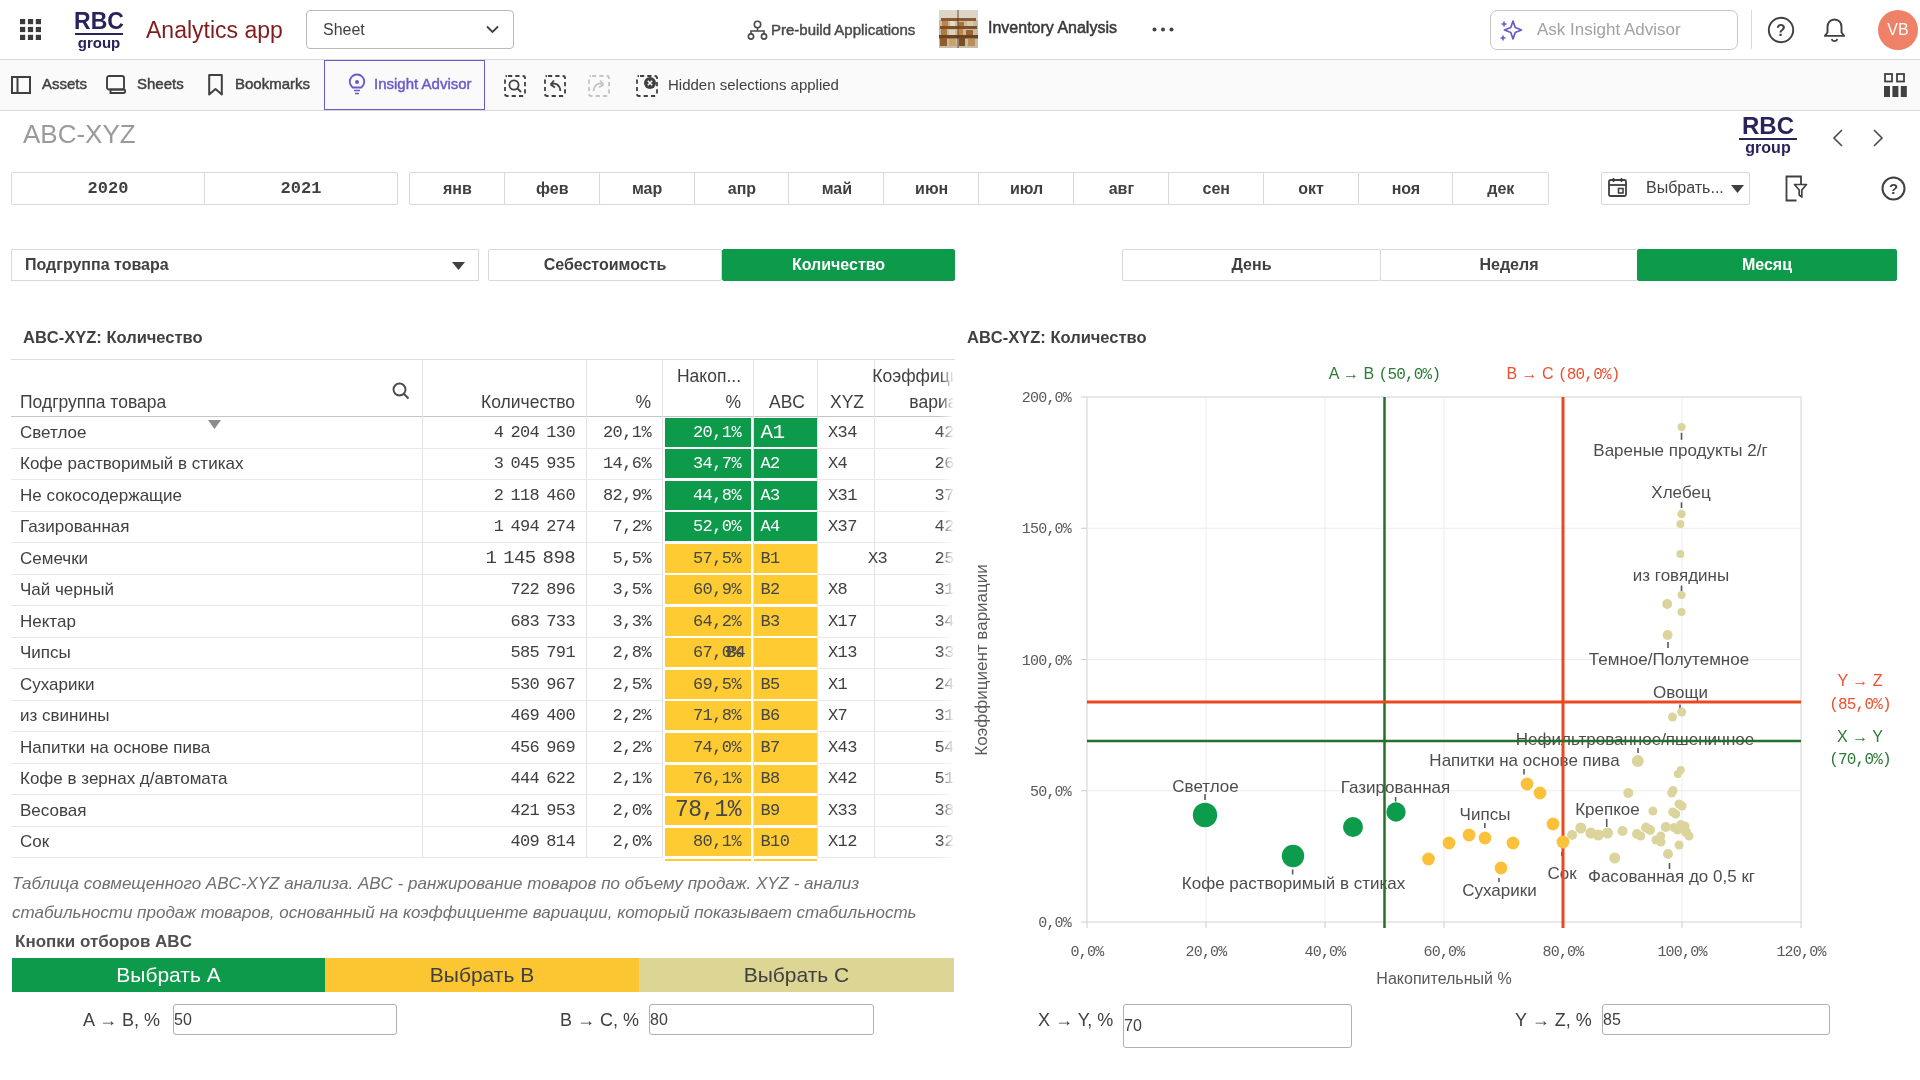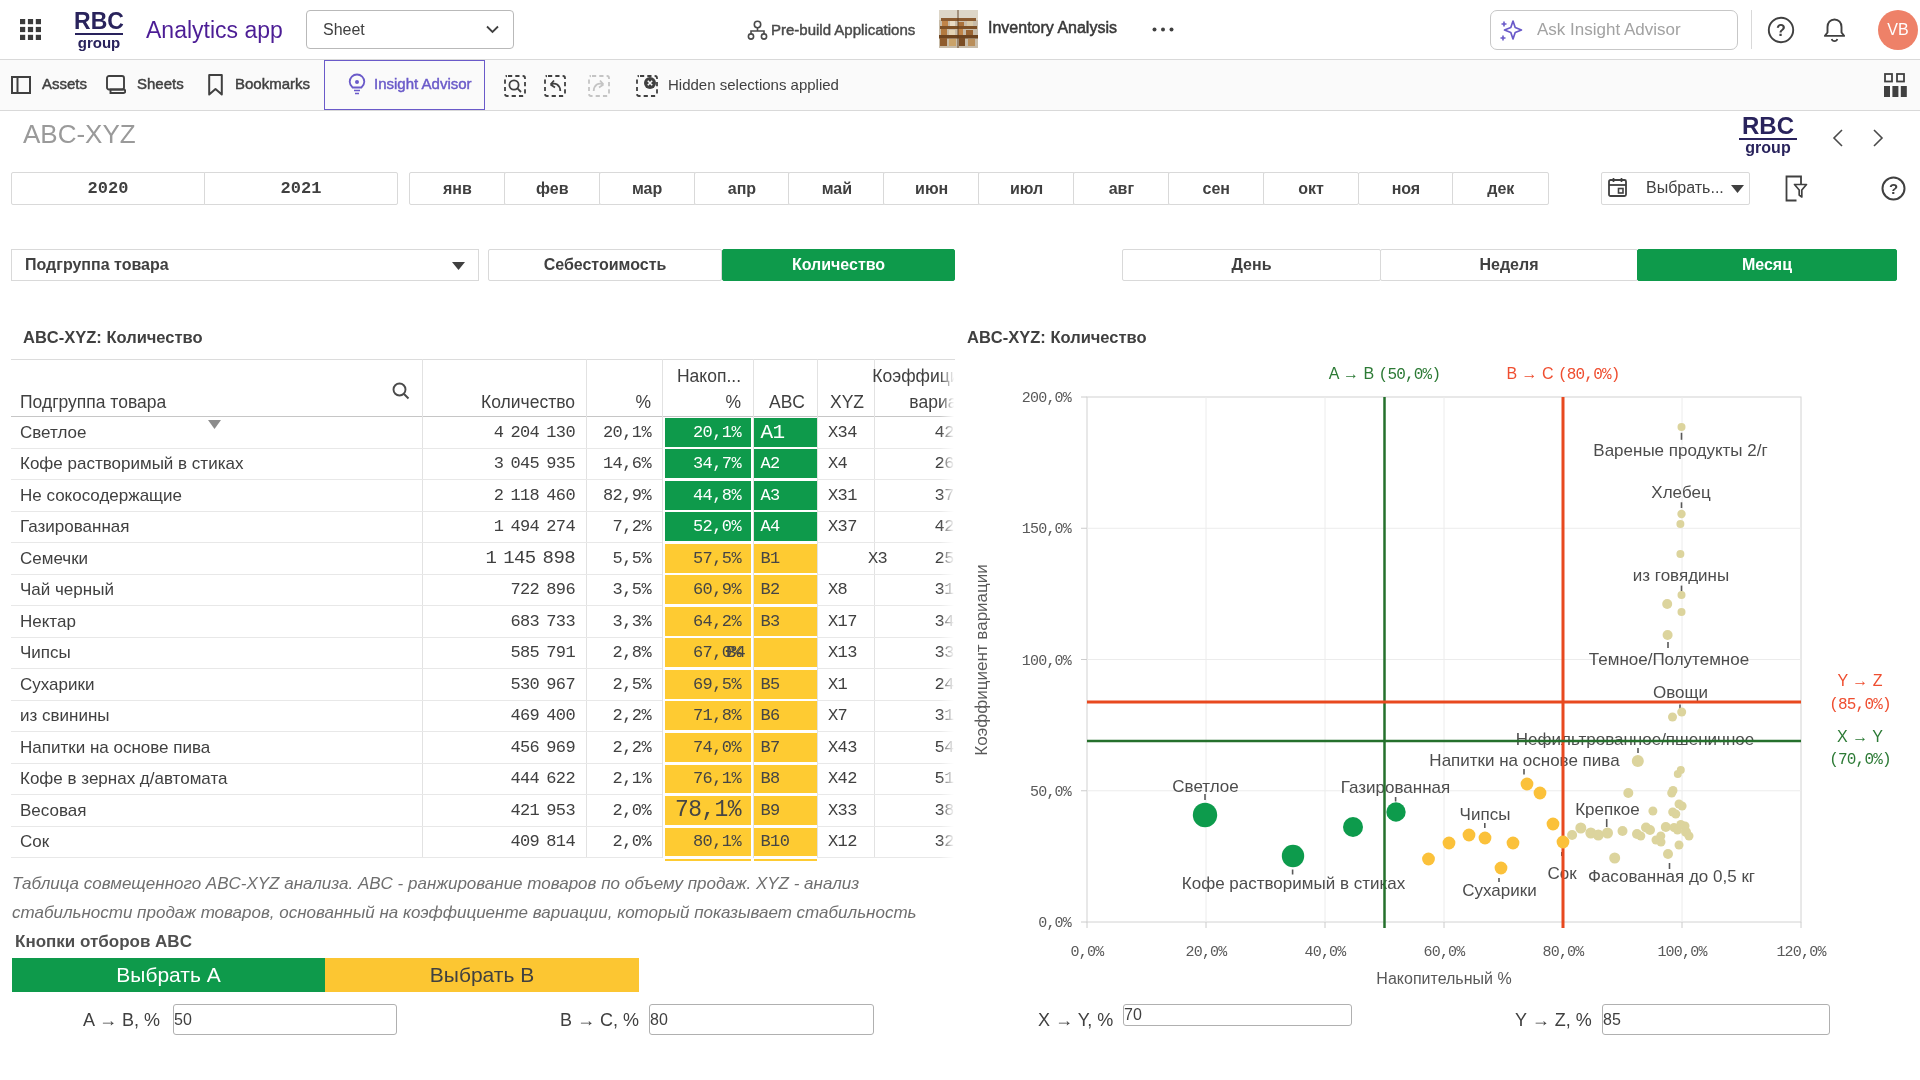--- a/index.html
+++ b/index.html
@@ -32,21 +32,21 @@
       <rect x="0" y="15.8" width="5.2" height="5.2"></rect>
         <rect x="7.9" y="15.8" width="5.2" height="5.2"></rect>
         <rect x="15.8" y="15.8" width="5.2" height="5.2"></rect>
     </g>
   </svg>
   <div class="abs" style="left:74px;top:11px;width:50px;text-align:center;color:#29235c;">
     <div style="font-size:23px;font-weight:bold;letter-spacing:0px;line-height:21px;">RBC</div>
     <div style="height:2px;background:#29235c;margin:1px 1px 0 1px;"></div>
     <div style="font-size:15px;font-weight:bold;line-height:13px;margin-top:1px;">group</div>
   </div>
-  <div class="abs" style="left:146px;top:17px;font-size:23px;color:#4c1d95;">Analytics app</div>
+  <div class="abs" style="left:146px;top:17px;font-size:23px;color:#7f1d1d;">Analytics app</div>
   <div class="abs" style="left:306px;top:10px;width:208px;height:39px;border:1px solid #b9b9b9;border-radius:4px;background:#fff;">
     <div style="font-size:16px;line-height:37px;margin-left:16px;">Sheet</div>
     <svg class="abs" style="right:14px;top:14px" width="13" height="9">
         <polyline points="1,1.5 6.5,7 12,1.5" fill="none" stroke="#404040" stroke-width="1.8"></polyline>
       </svg>
   </div>
   <svg class="abs" style="left:747px;top:20px" width="21" height="21" fill="none" stroke="#4a4a4a" stroke-width="1.6">
     <circle cx="10.5" cy="4.5" r="3.2"></circle>
     <circle cx="4" cy="16.5" r="2.6"></circle>
     <circle cx="17" cy="16.5" r="2.6"></circle>
@@ -397,20 +397,21 @@
       <div class="abs" style="left:653.5px;top:539.0799999999999px;width:86.5px;height:2px;background:#fecb32"></div>
       <div class="abs" style="left:742.5px;top:539.0799999999999px;width:63px;height:2px;background:#fecb32"></div>
       <div class="abs" style="left:929px;top:40px;width:15px;height:501px;background:linear-gradient(90deg,rgba(255,255,255,0),#fff 95%)"></div>
     </div>
   <div class="abs" style="left:23px;top:217px;font-size:16.5px;font-weight:bold;color:#404040;">ABC-XYZ: Количество</div>
 
   <div class="abs" style="left:12px;top:758px;white-space:nowrap;font-size:17px;font-style:italic;color:#6f6f6f;line-height:29px;">Таблица совмещенного ABC-XYZ анализа. ABC - ранжирование товаров по объему продаж. XYZ - анализ<br>стабильности продаж товаров, основанный на коэффициенте вариации, который показывает стабильность</div>
   <div class="abs" style="left:15px;top:821px;font-size:17px;font-weight:bold;color:#4f4f4f;">Кнопки отборов ABC</div>
   <div class="abs" style="left:12px;top:847px;width:313px;height:34px;background:#0e9a4b;color:#fff;font-size:21px;text-align:center;line-height:34px;">Выбрать A</div>
   <div class="abs" style="left:325px;top:847px;width:314px;height:34px;background:#fcc632;color:#404040;font-size:21px;text-align:center;line-height:34px;">Выбрать B</div>
+  <div class="abs" style="left:639px;top:847px;width:315px;height:34px;background:#dcd593;color:#404040;font-size:21px;text-align:center;line-height:34px;">Выбрать C</div>
   <div class="abs" style="left:83px;top:899px;font-size:18px;color:#404040;">A → B, %</div>
   <input class="qinp" style="left: 173px; top: 893px; width: 224px; height: 31px;" value="50">
   <div class="abs" style="left:560px;top:899px;font-size:18px;color:#404040;">B → C, %</div>
   <input class="qinp" style="left: 649px; top: 893px; width: 225px; height: 31px;" value="80">
 
   <div class="abs" style="left:967px;top:217px;font-size:16.5px;font-weight:bold;color:#404040;">ABC-XYZ: Количество</div>
   <div class="abs" id="chart" style="left:965px;top:209px;width:943px;height:700px;">
       <svg width="943" height="700" style="position:absolute;left:0;top:0" font-family="Liberation Sans">
         <rect x="122" y="77" width="714" height="525" fill="none" stroke="#d2d2d2" stroke-width="1"></rect>
         <line x1="241" y1="77" x2="241" y2="602" stroke="#ececec" stroke-width="1"></line>
@@ -541,16 +542,16 @@
         <circle cx="712.8" cy="454" r="4" fill="#dcd49d"></circle>
         <circle cx="715.8" cy="504.5" r="4.5" fill="#dcd49d"></circle>
         <circle cx="708" cy="470.5" r="4.5" fill="#dcd49d"></circle>
         <circle cx="707.7" cy="492" r="4.5" fill="#dcd49d"></circle>
         <circle cx="714" cy="484" r="4.5" fill="#dcd49d"></circle>
         <circle cx="721" cy="512" r="5" fill="#dcd49d"></circle>
         <circle cx="724" cy="516" r="4.5" fill="#dcd49d"></circle>
       </svg>
     </div>
   <div class="abs" style="left:1038px;top:899px;font-size:18px;color:#404040;">X → Y, %</div>
-  <input class="qinp" style="left: 1123px; top: 893px; width: 229px; height: 22px;" value="70">
+  <input class="qinp" style="left: 1123px; top: 893px; width: 229px; height: 44px;" value="70">
   <div class="abs" style="left:1515px;top:899px;font-size:18px;color:#404040;">Y → Z, %</div>
   <input class="qinp" style="left: 1602px; top: 893px; width: 228px; height: 31px;" value="85">
 </div>
 
 </body></html>

